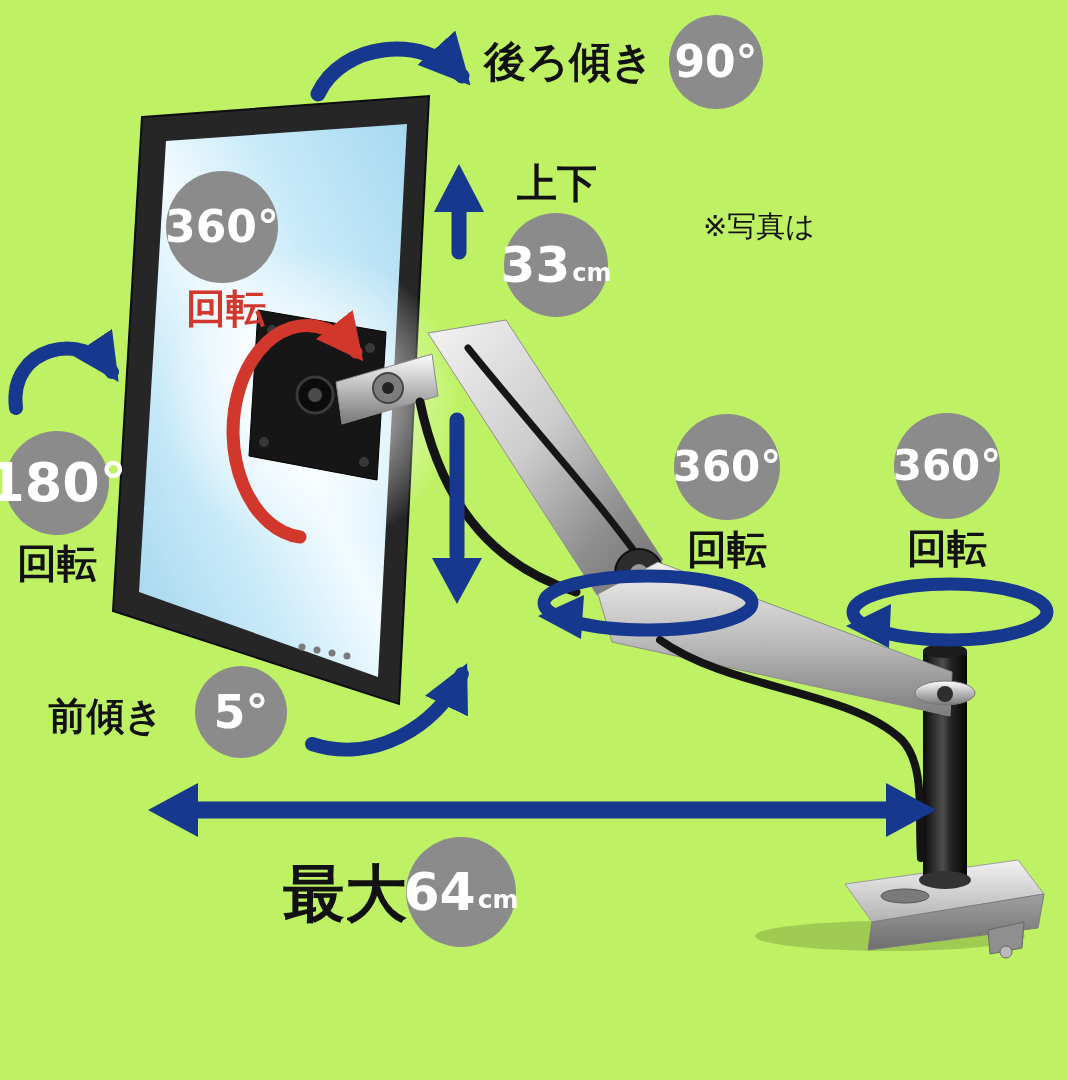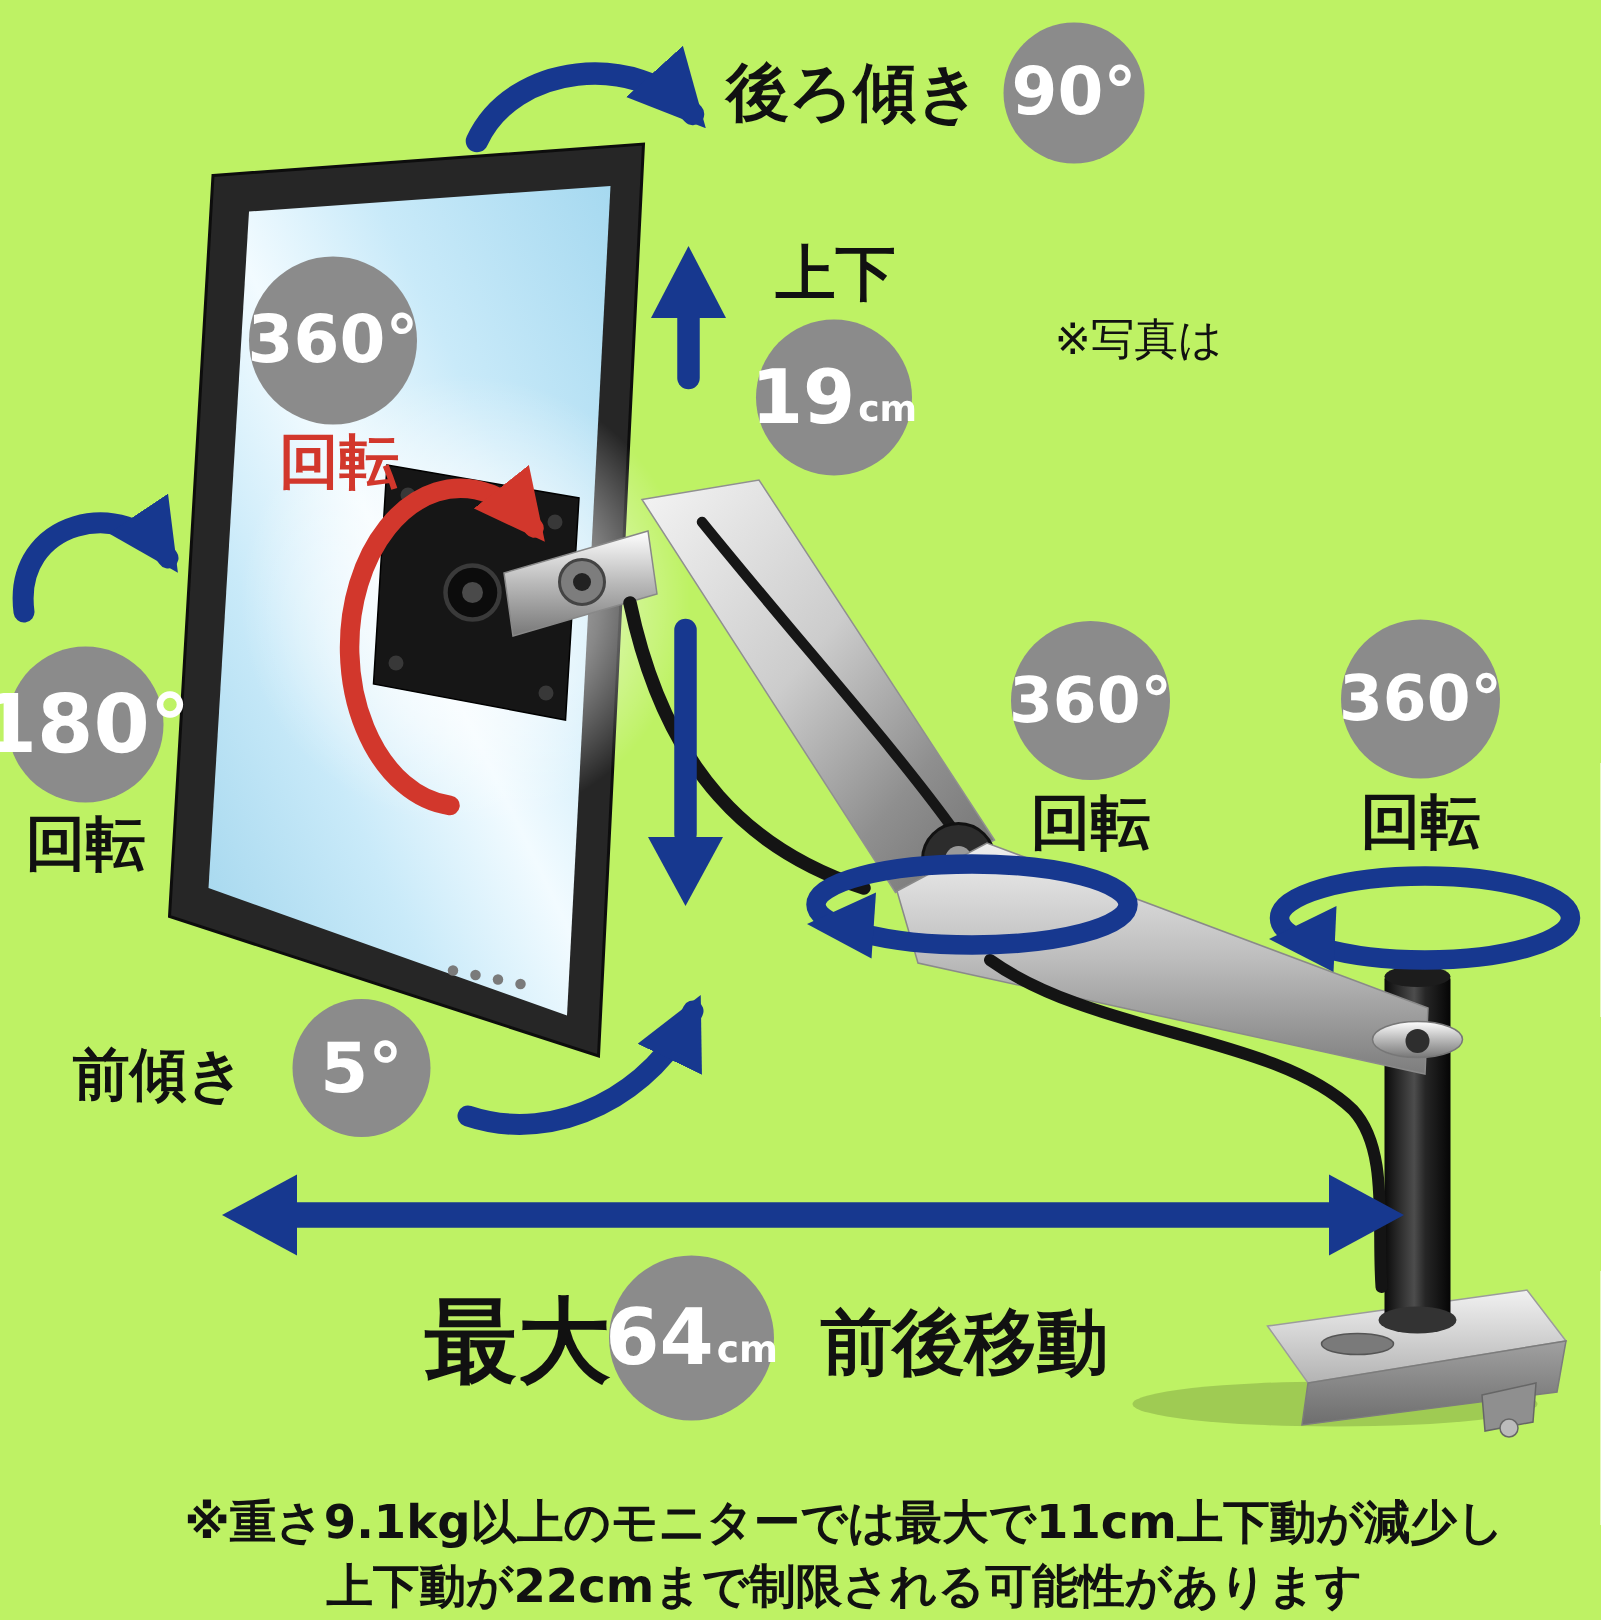--- a/index.html
+++ b/index.html
@@ -163,21 +163,21 @@
     </g>
   </svg>
 
   <div class="lbl" style="left:569px;top:62px;font-size:42px">後ろ傾き</div>
   <div class="badge" style="left:716px;top:62px;width:94px;height:94px;font-size:44px">
     <span>90°</span>
   </div>
 
   <div class="lbl" style="left:557px;top:183px;font-size:40px">上下</div>
   <div class="badge" style="left:556px;top:265px;width:104px;height:104px;font-size:50px">
-    <span>19</span>
+    <span>33</span>
     <span class="unit">cm</span>
   </div>
 
   <div class="note" style="left:703px;top:205px;font-size:29px">
     <div>※写真は</div>
   </div>
 
   <div class="badge" style="left:222px;top:227px;width:112px;height:112px;font-size:44px">
     <span>360°</span>
   </div>
@@ -201,20 +201,15 @@
   <div class="lbl" style="left:106px;top:716px;font-size:38px">前傾き</div>
   <div class="badge" style="left:241px;top:712px;width:92px;height:92px;font-size:46px">
     <span>5°</span>
   </div>
 
   <div class="lbl" style="left:345px;top:894px;font-size:62px">最大</div>
   <div class="badge" style="left:461px;top:892px;width:110px;height:110px;font-size:52px">
     <span>64</span>
     <span class="unit">cm</span>
   </div>
-  <div class="lbl" style="left:643px;top:895px;font-size:48px">前後移動</div>
-
-  <div class="footnote" style="font-size:31px">
-    <div>※重さ9.1kg以上のモニターでは最大で11cm上下動が減少し</div>
-    <div>上下動が22cmまで制限される可能性があります</div>
-  </div>
+
 
 </div>
 
 </body></html>

